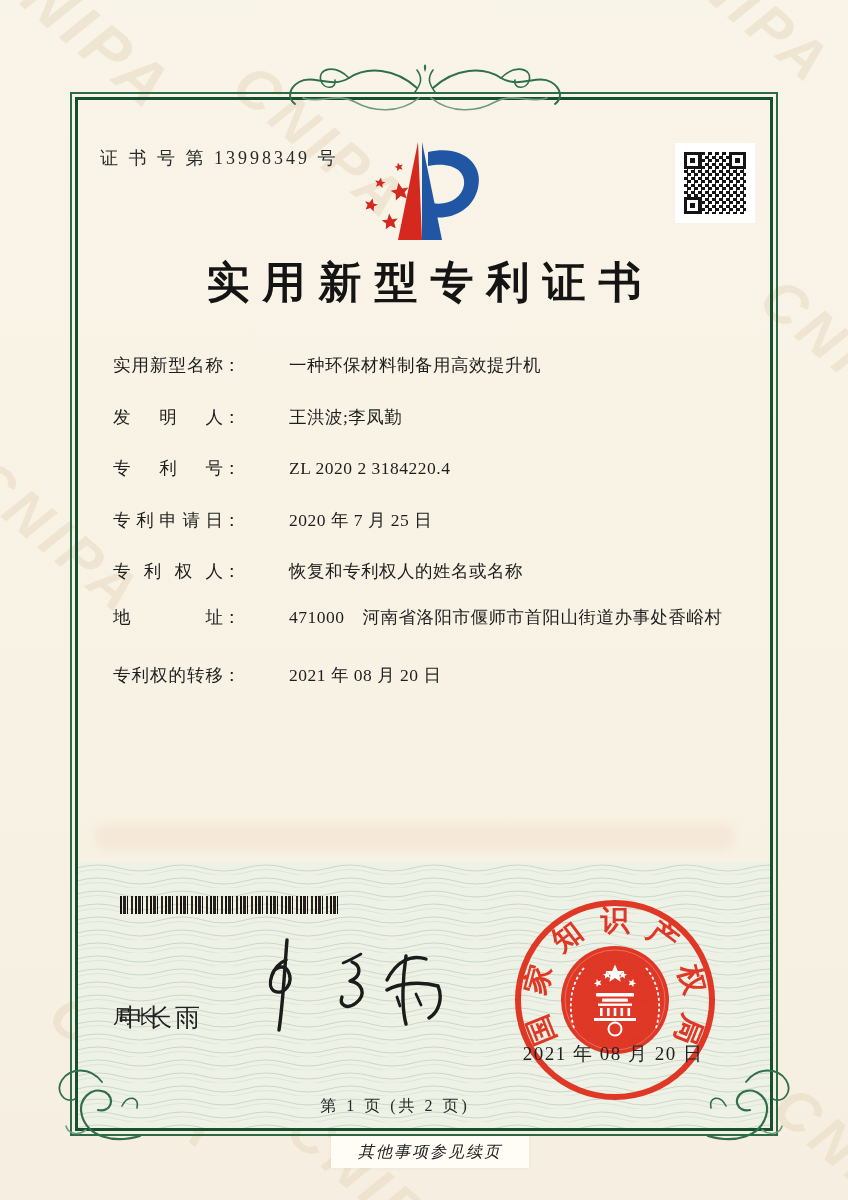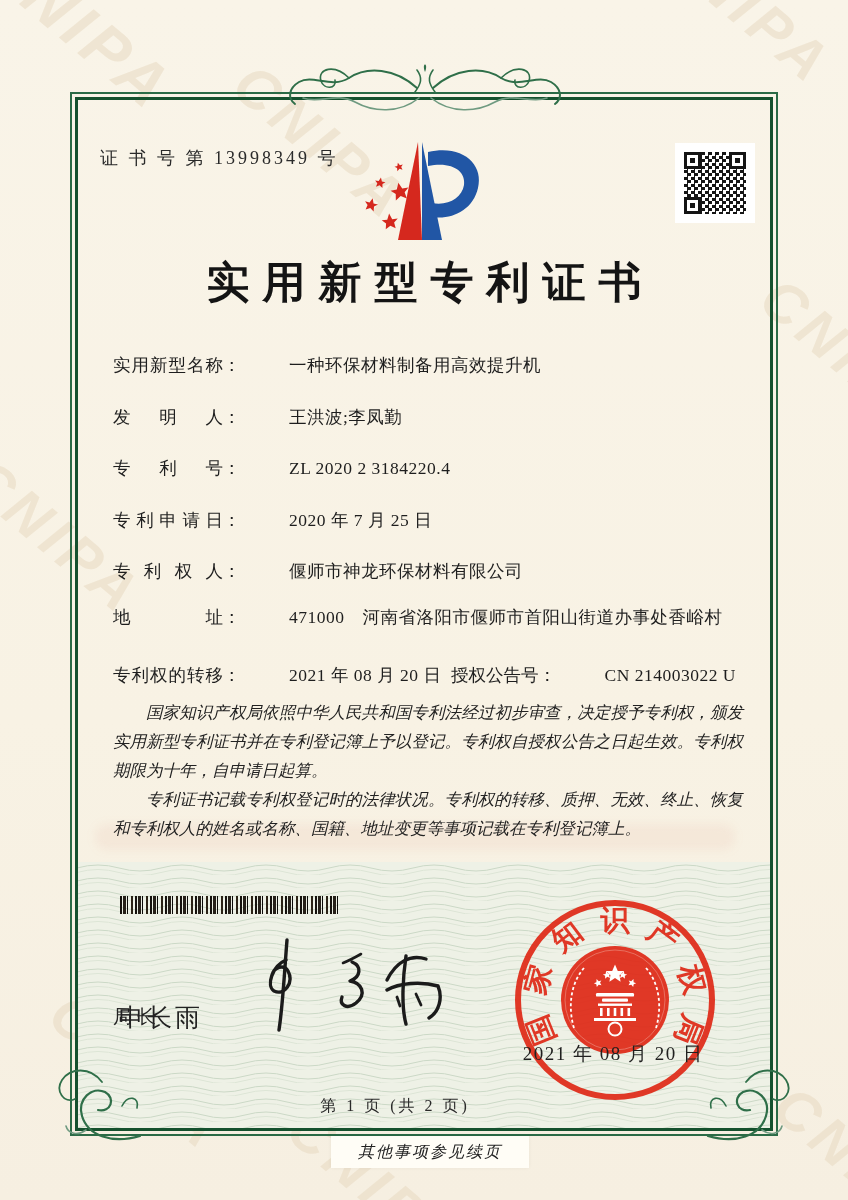--- a/index.html
+++ b/index.html
@@ -153,37 +153,30 @@
       <div class="frow" style="top:52px">
         <span class="flabel">发明人</span><span class="fcolon">：</span><span class="fvalue">王洪波;李凤勤</span>
       </div>
       <div class="frow" style="top:103px">
         <span class="flabel">专利号</span><span class="fcolon">：</span><span class="fvalue">ZL 2020 2 3184220.4</span>
       </div>
       <div class="frow" style="top:155px">
         <span class="flabel">专利申请日</span><span class="fcolon">：</span><span class="fvalue">2020 年 7 月 25 日</span>
       </div>
       <div class="frow" style="top:206px">
-        <span class="flabel">专利权人</span><span class="fcolon">：</span><span class="fvalue">偃师市神龙环保材料有限公司</span>
+        <span class="flabel">专利权人</span><span class="fcolon">：</span><span class="fvalue">恢复和专利权人的姓名或名称</span>
       </div>
       <div class="frow" style="top:252px">
         <span class="flabel">地址</span><span class="fcolon">：</span><span class="fvalue">471000　河南省洛阳市偃师市首阳山街道办事处香峪村</span>
       </div>
       <div class="frow" style="top:310px;width:632px">
         <span class="flabel">专利权的转移</span><span class="fcolon">：</span><span class="fvalue">2021 年 08 月 20 日</span>
-        <span class="gaz">
-          <span>授权公告号</span><span class="fcolon">：</span><span class="fvalue">CN 214003022 U</span>
-        </span>
       </div>
     </div>
 
-    <div class="paras">
-      <p>国家知识产权局依照中华人民共和国专利法经过初步审查，决定授予专利权，颁发实用新型专利证书并在专利登记簿上予以登记。专利权自授权公告之日起生效。专利权期限为十年，自申请日起算。</p>
-      <p>专利证书记载专利权登记时的法律状况。专利权的转移、质押、无效、终止、恢复和专利权人的姓名或名称、国籍、地址变更等事项记载在专利登记簿上。</p>
-    </div>
 
     <div class="barcode"></div>
 
     <div class="director">局长</div>
     <div class="dname">申长雨</div>
 
     <svg class="signature" width="230" height="104" viewBox="0 0 230 104">
       <g fill="none" stroke="#1b1b1b" stroke-width="3.4" stroke-linecap="round" stroke-linejoin="round">
         <path d="M46,26 C32,32 26,52 34,57 C45,62 54,48 48,37 C44,30 34,33 32,41"></path>
         <path d="M47,6 C45,30 43,70 39,96"></path>

